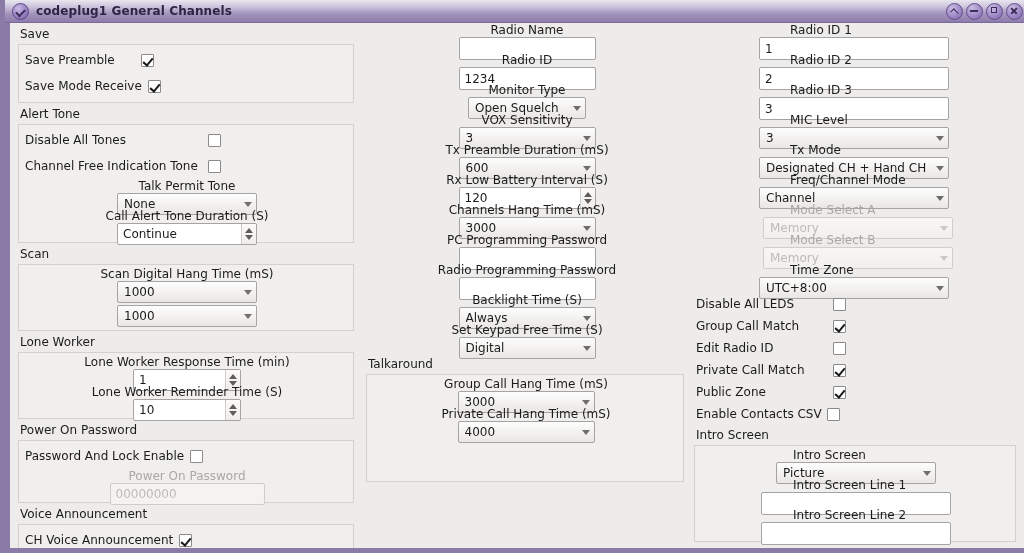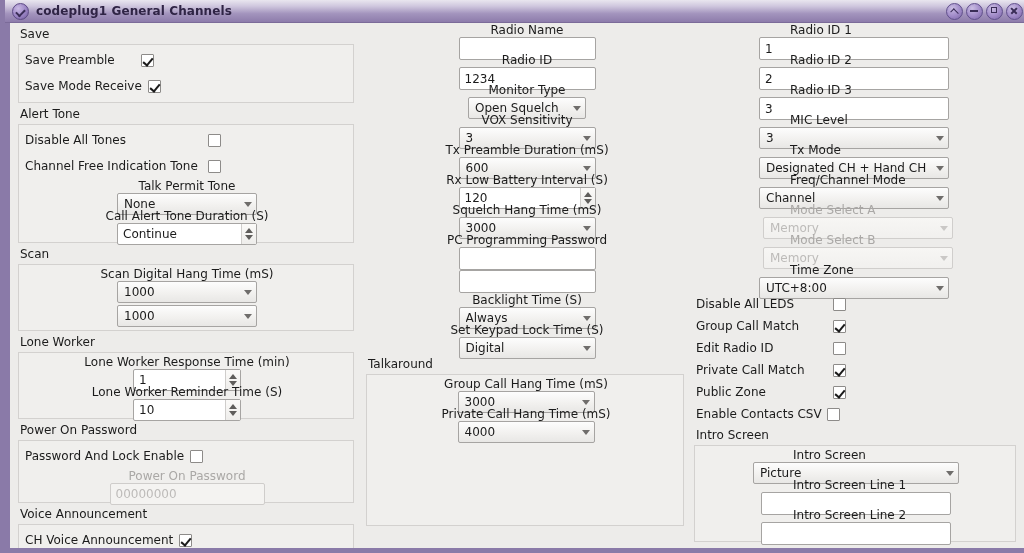--- a/index.html
+++ b/index.html
@@ -334,56 +334,57 @@
           <span class="spacer"></span>
           <span class="spin" style="width:137px">
             <span class="sv">120</span>
             <span class="btns">
                 <span class="up"></span>
                 <span class="dn"></span>
               </span>
           </span>
         </div>
         <div class="row tall" style="padding-left:4px">
-          <span class="lab">Squelch Hang Time (mS)</span>
+          <span class="lab">Channels Hang Time (mS)</span>
           <span class="spacer"></span>
           <span class="combo" style="width:137px">
             <span class="cv">3000</span>
             <span class="arr"></span>
           </span>
         </div>
         <div class="row tall" style="padding-left:4px">
           <span class="lab">PC Programming Password</span>
           <span class="spacer"></span>
           <span class="txt" style="width:137px;height:23px"></span>
         </div>
         <div class="row tall" style="padding-left:4px">
+          <span class="lab">Radio Programming Password</span>
           <span class="spacer"></span>
           <span class="txt" style="width:137px;height:23px"></span>
         </div>
         <div class="row tall" style="padding-left:4px">
           <span class="lab">Backlight Time (S)</span>
           <span class="spacer"></span>
           <span class="combo" style="width:137px">
             <span class="cv">Always</span>
             <span class="arr"></span>
           </span>
         </div>
         <div class="row tall" style="padding-left:4px">
-          <span class="lab">Set Keypad Lock Time (S)</span>
+          <span class="lab">Set Keypad Free Time (S)</span>
           <span class="spacer"></span>
           <span class="combo" style="width:137px">
             <span class="cv">Digital</span>
             <span class="arr"></span>
           </span>
         </div>
       </div>
 
       <div class="gtitle" style="padding-left:6px">Talkaround</div>
-      <div class="gbox" style="margin:0 8px 0 4px;height:152px">
+      <div class="gbox" style="margin:0 8px 0 4px;height:108px">
         <div class="row tall">
           <span class="lab">Group Call Hang Time (mS)</span>
           <span class="spacer"></span>
           <span class="combo" style="width:137px">
             <span class="cv">3000</span>
             <span class="arr"></span>
           </span>
         </div>
         <div class="row tall">
           <span class="lab">Private Call Hang Time (mS)</span>
@@ -476,21 +477,21 @@
           <span class="lab">Enable Contacts CSV</span>
           <span style="width:5px"></span>
           <span class="chk"></span>
         </div>
       </div>
 
       <div class="gtitle" style="padding-left:4px;padding-top:3px">Intro Screen</div>
       <div class="gbox" style="margin:0 8px 0 2px">
         <div class="row tall">
           <span class="lab" style="width:126px">Intro Screen</span>
-          <span class="combo" style="width:206px">
+          <span class="combo" style="width:160px">
             <span class="cv">Picture</span>
             <span class="arr"></span>
           </span>
         </div>
         <div class="row tall">
           <span class="lab" style="width:126px">Intro Screen Line 1</span>
           <span class="txt" style="width:190px;height:23px"></span>
         </div>
         <div class="row tall">
           <span class="lab" style="width:126px">Intro Screen Line 2</span>

